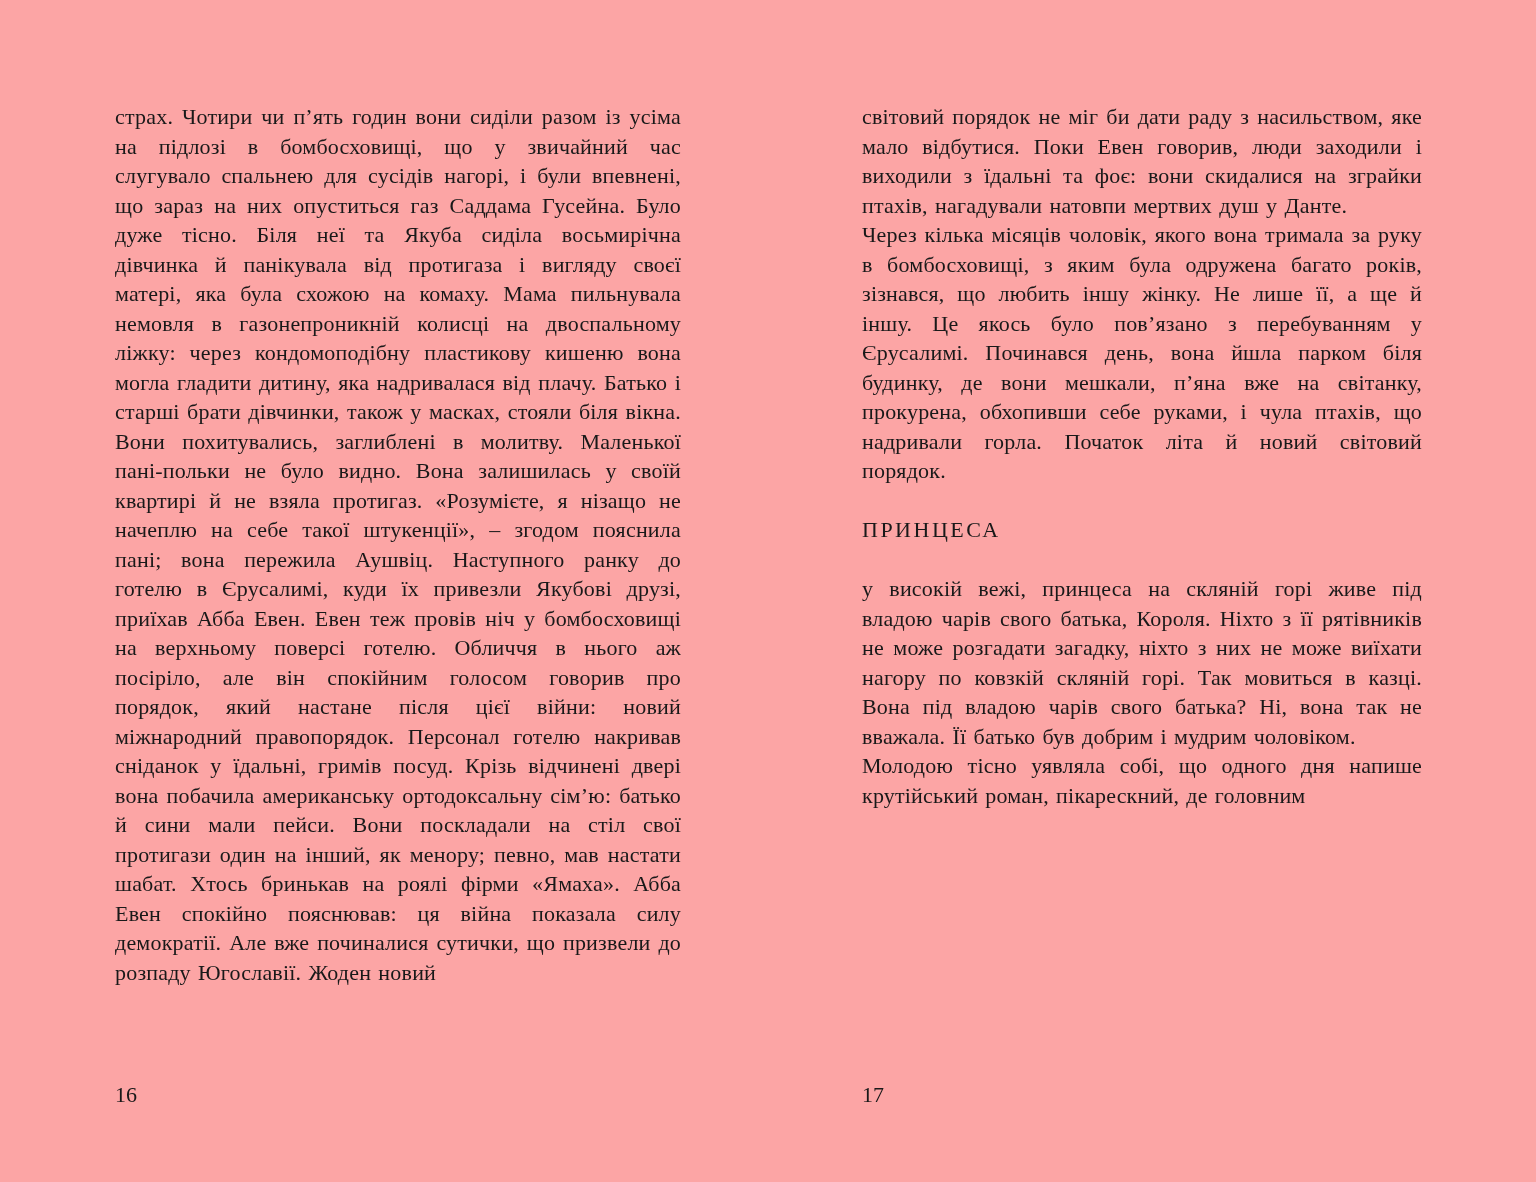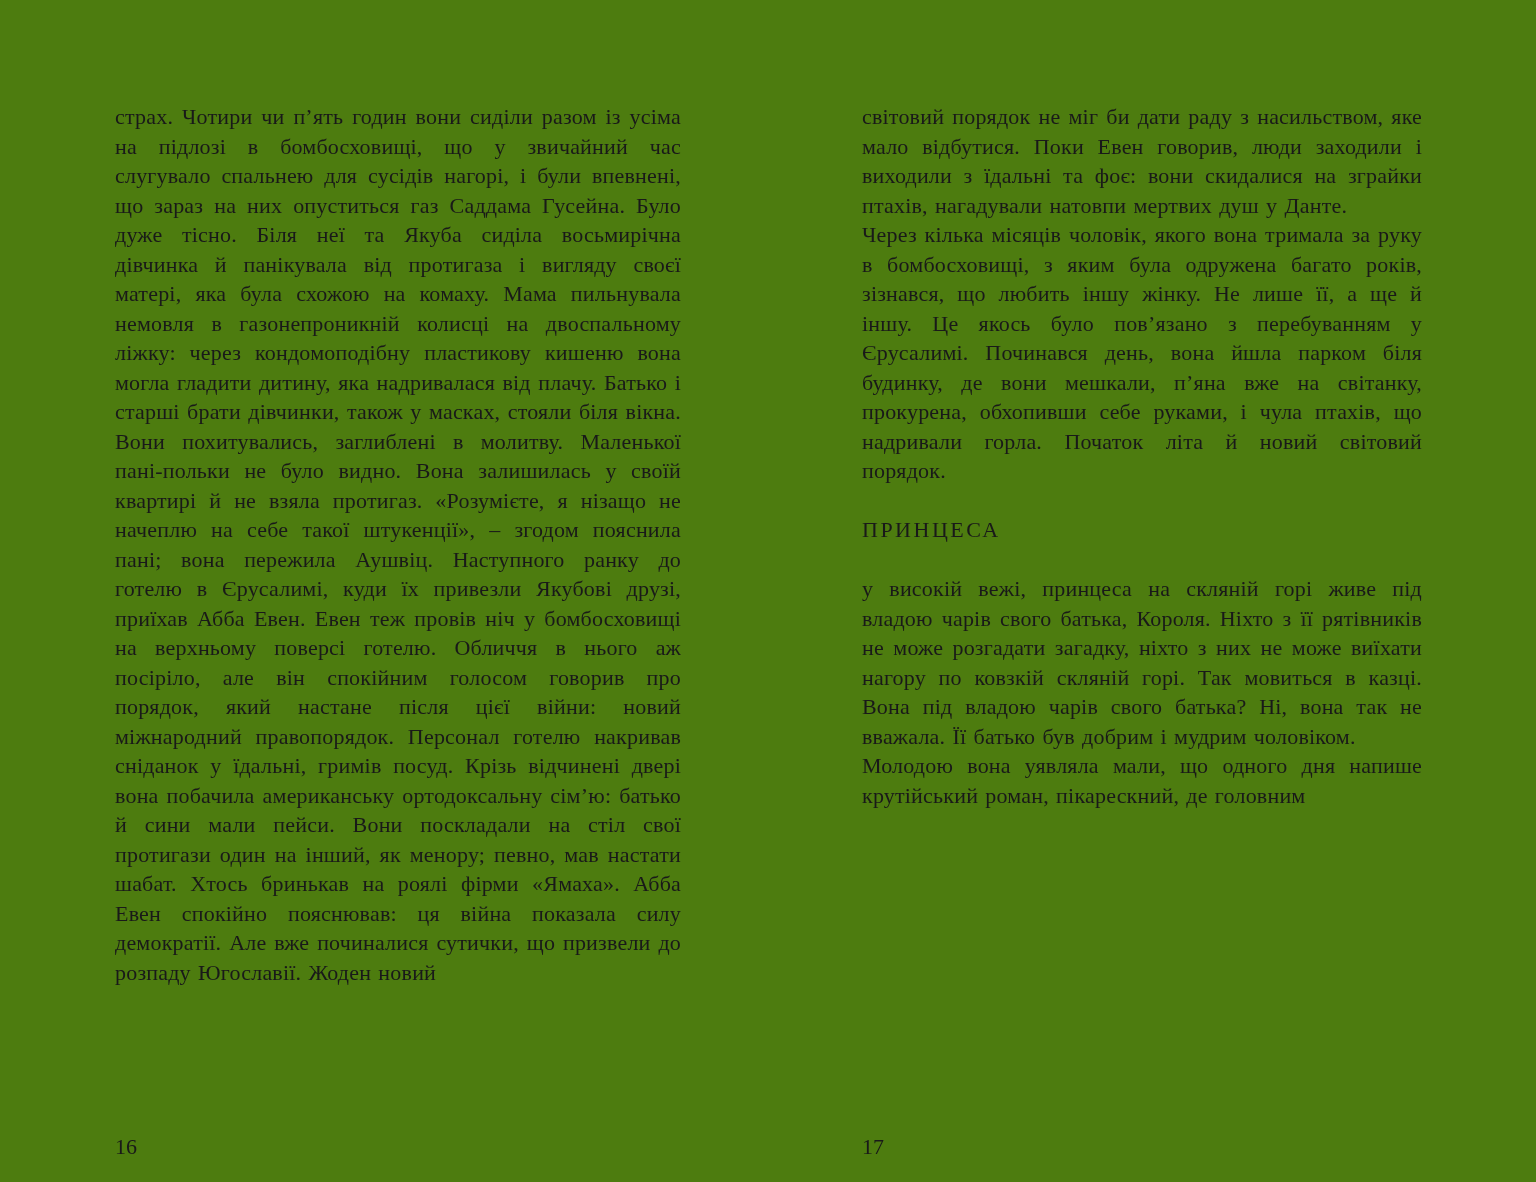--- a/index.html
+++ b/index.html
@@ -6,21 +6,21 @@
     margin: 0;
     padding: 0;
     background: #ffffff;
     font-family: "Liberation Serif", "DejaVu Serif", serif;
     color: #191919;
   }
   .spread {
     position: relative;
     width: 1536px;
     height: 1182px;
-    background: #4d7c0f;
+    background: #fca5a5;
     overflow: hidden;
   }
   .page {
     position: absolute;
     top: 0;
     width: 768px;
     height: 1182px;
   }
   .page.left  { left: 0; }
   .page.right { left: 768px; }
@@ -50,21 +50,21 @@
   .section-heading {
     margin: 29.5px 0 29.5px 0;
     font-size: 22px;
     line-height: 29.5px;
     font-weight: normal;
     letter-spacing: 2.5px;
   }
 
   .folio {
     position: absolute;
-    top: 1132px;
+    top: 1080px;
     font-size: 22px;
     line-height: 29.5px;
   }
   .page.left .folio {
     left: 115px;
   }
   .page.right .folio {
     left: 94px;
     width: 560px;
     text-align: left;
@@ -84,18 +84,18 @@
 
   <section class="page right">
     <div class="text-area">
       <p class="body-par">світовий порядок не міг би дати раду з насильством, яке мало відбутися. Поки Евен говорив, люди заходили і виходили з їдальні та фоє: вони скидалися на зграйки птахів, нагадували натовпи мертвих душ у Данте.</p>
 
       <p class="body-par">Через кілька місяців чоловік, якого вона тримала за руку в бомбосховищі, з яким була одружена багато років, зізнався, що любить іншу жінку. Не лише її, а ще й іншу. Це якось було пов’язано з перебуванням у Єрусалимі. Починався день, вона йшла парком біля будинку, де вони мешкали, п’яна вже на світанку, прокурена, обхопивши себе руками, і чула птахів, що надривали горла. Початок літа й новий світовий порядок.</p>
 
       <h2 class="section-heading">ПРИНЦЕСА</h2>
       <p class="body-par">у високій вежі, принцеса на скляній горі живе під владою чарів свого батька, Короля. Ніхто з її рятівників не може розгадати загадку, ніхто з них не може виїхати нагору по ковзкій скляній горі. Так мовиться в казці. Вона під владою чарів свого батька? Ні, вона так не вважала. Її батько був добрим і мудрим чоловіком.</p>
 
-      <p class="body-par">Молодою вона уявляла мали, що одного дня напише крутійський роман, пікарескний, де головним</p>
+      <p class="body-par">Молодою тісно уявляла собі, що одного дня напише крутійський роман, пікарескний, де головним</p>
     </div>
     <div class="folio">17</div>
   </section>
 
 </div>
 
 </body></html>

